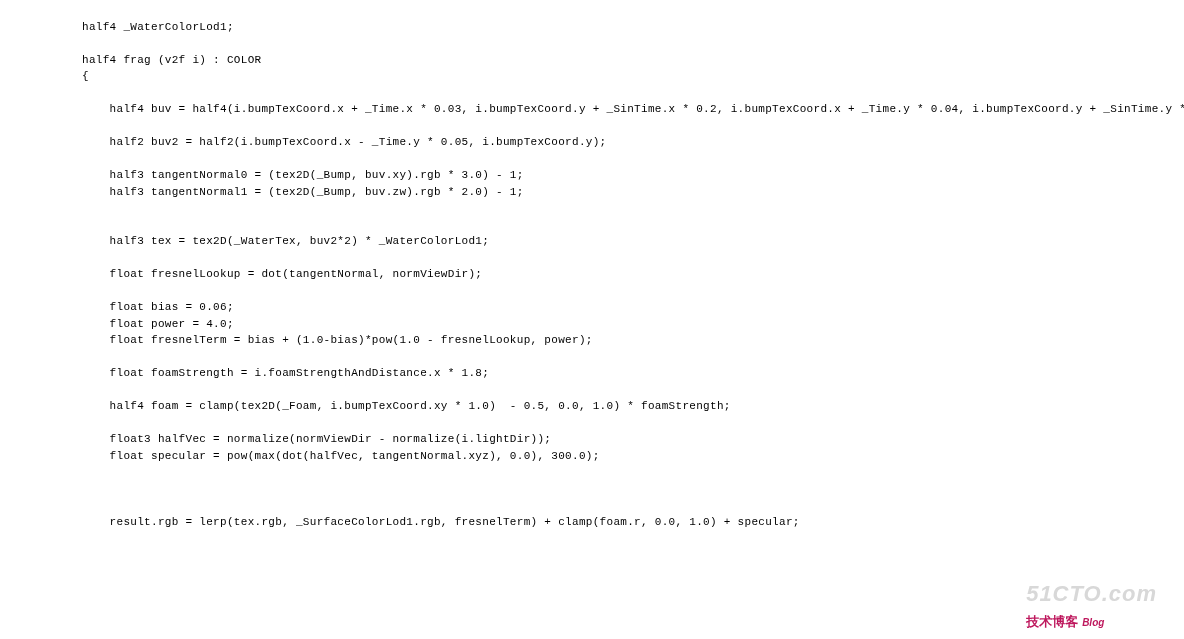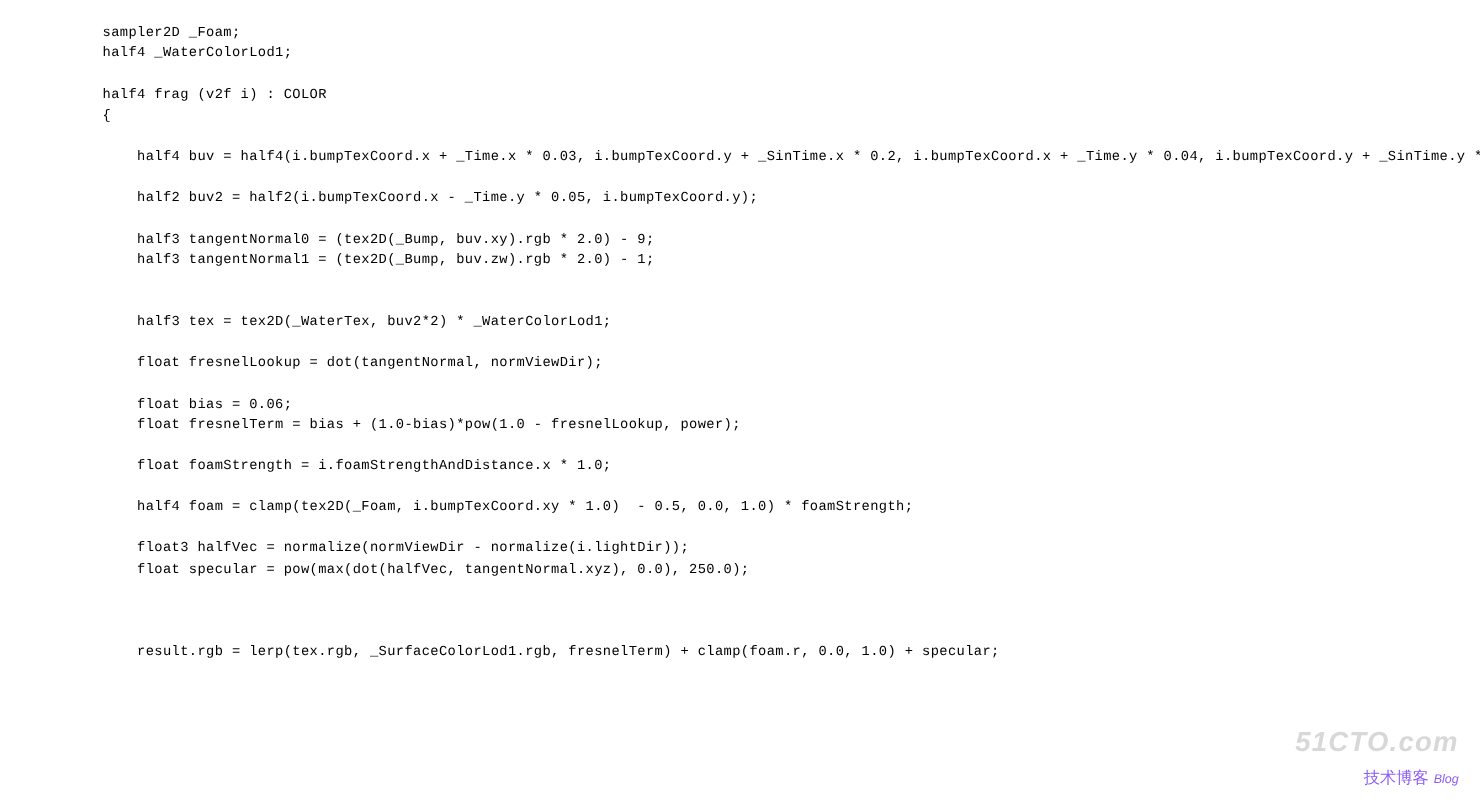--- a/index.html
+++ b/index.html
@@ -23,79 +23,79 @@
     }
     
     .code-line {
       white-space: pre;
       letter-spacing: 0.3px;
     }
     
     .watermark {
       position: absolute;
       bottom: 8px;
-      right: 17px;
-      text-align: right;
+      right: 27px;
+      text-align: left;
     }
     
     .watermark-top {
       font-family: Arial, sans-serif;
       font-size: 22px;
       font-weight: bold;
       color: #d8d8d8;
       letter-spacing: 1px;
       font-style: italic;
     }
     
     .watermark-bottom {
       font-family: Arial, "Microsoft YaHei", sans-serif;
       font-size: 13px;
-      color: #8b5cf6;
-      font-weight: normal;
+      color: #be185d;
+      font-weight: bold;
       margin-top: 2px;
     }
     
     .watermark-blog {
       font-size: 10px;
       font-style: italic;
       margin-left: 4px;
     }
   </style>
 </head>
 <body>
 
 <div id="code-container">
     <div class="code-line">&nbsp;</div>
-    <div class="code-line">sampler2D _Foam;</div>
     <div class="code-line">half4 _WaterColorLod1;</div>
     <div class="code-line">&nbsp;</div>
     <div class="code-line">half4 frag (v2f i) : COLOR</div>
     <div class="code-line">{</div>
     <div class="code-line">&nbsp;</div>
     <div class="code-line">    half4 buv = half4(i.bumpTexCoord.x + _Time.x * 0.03, i.bumpTexCoord.y + _SinTime.x * 0.2, i.bumpTexCoord.x + _Time.y * 0.04, i.bumpTexCoord.y + _SinTime.y * 0.5);</div>
     <div class="code-line">&nbsp;</div>
     <div class="code-line">    half2 buv2 = half2(i.bumpTexCoord.x - _Time.y * 0.05, i.bumpTexCoord.y);</div>
     <div class="code-line">&nbsp;</div>
-    <div class="code-line">    half3 tangentNormal0 = (tex2D(_Bump, buv.xy).rgb * 2.0) - 9;</div>
+    <div class="code-line">    half3 tangentNormal0 = (tex2D(_Bump, buv.xy).rgb * 3.0) - 1;</div>
     <div class="code-line">    half3 tangentNormal1 = (tex2D(_Bump, buv.zw).rgb * 2.0) - 1;</div>
     <div class="code-line">&nbsp;</div>
     <div class="code-line">&nbsp;</div>
     <div class="code-line">    half3 tex = tex2D(_WaterTex, buv2*2) * _WaterColorLod1;</div>
     <div class="code-line">&nbsp;</div>
     <div class="code-line">    float fresnelLookup = dot(tangentNormal, normViewDir);</div>
     <div class="code-line">&nbsp;</div>
     <div class="code-line">    float bias = 0.06;</div>
+    <div class="code-line">    float power = 4.0;</div>
     <div class="code-line">    float fresnelTerm = bias + (1.0-bias)*pow(1.0 - fresnelLookup, power);</div>
     <div class="code-line">&nbsp;</div>
-    <div class="code-line">    float foamStrength = i.foamStrengthAndDistance.x * 1.0;</div>
+    <div class="code-line">    float foamStrength = i.foamStrengthAndDistance.x * 1.8;</div>
     <div class="code-line">&nbsp;</div>
     <div class="code-line">    half4 foam = clamp(tex2D(_Foam, i.bumpTexCoord.xy * 1.0)  - 0.5, 0.0, 1.0) * foamStrength;</div>
     <div class="code-line">&nbsp;</div>
     <div class="code-line">    float3 halfVec = normalize(normViewDir - normalize(i.lightDir));</div>
-    <div class="code-line">    float specular = pow(max(dot(halfVec, tangentNormal.xyz), 0.0), 250.0);</div>
+    <div class="code-line">    float specular = pow(max(dot(halfVec, tangentNormal.xyz), 0.0), 300.0);</div>
     <div class="code-line">&nbsp;</div>
     <div class="code-line">&nbsp;</div>
     <div class="code-line">&nbsp;</div>
     <div class="code-line">    result.rgb = lerp(tex.rgb, _SurfaceColorLod1.rgb, fresnelTerm) + clamp(foam.r, 0.0, 1.0) + specular;</div>
   </div>
 
 <div class="watermark">
   <div class="watermark-top">51CTO.com</div>
   <div class="watermark-bottom">
     <span>技术博客</span><span class="watermark-blog">Blog</span>

